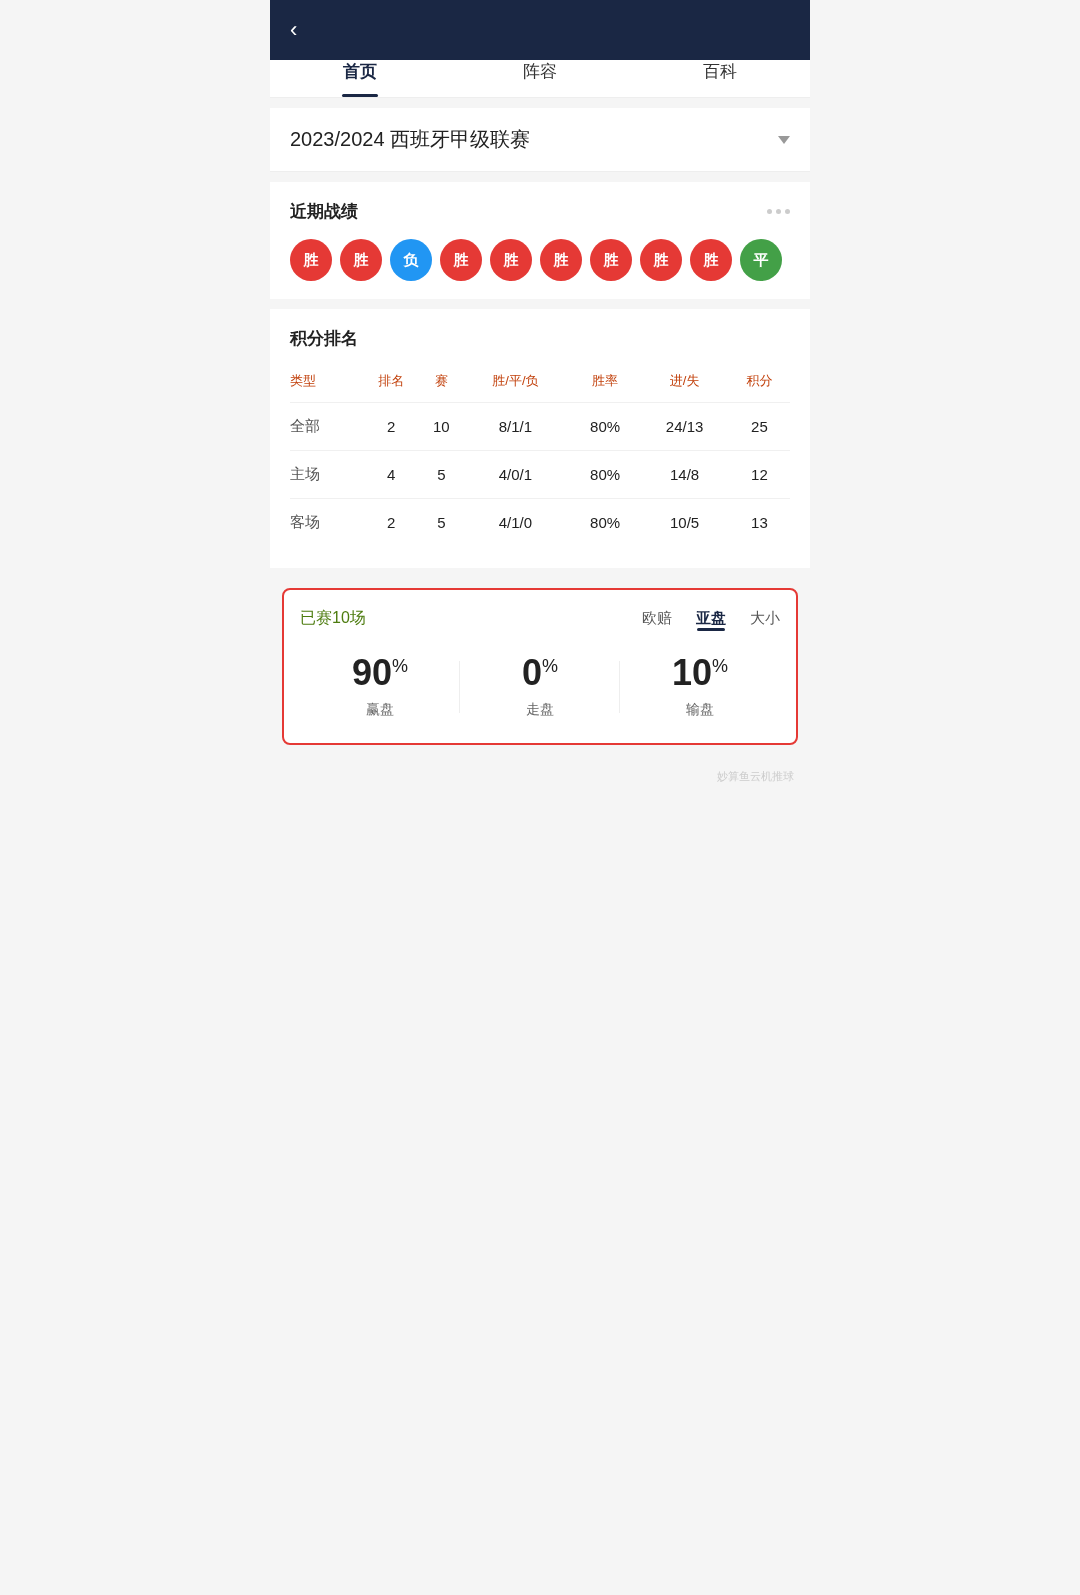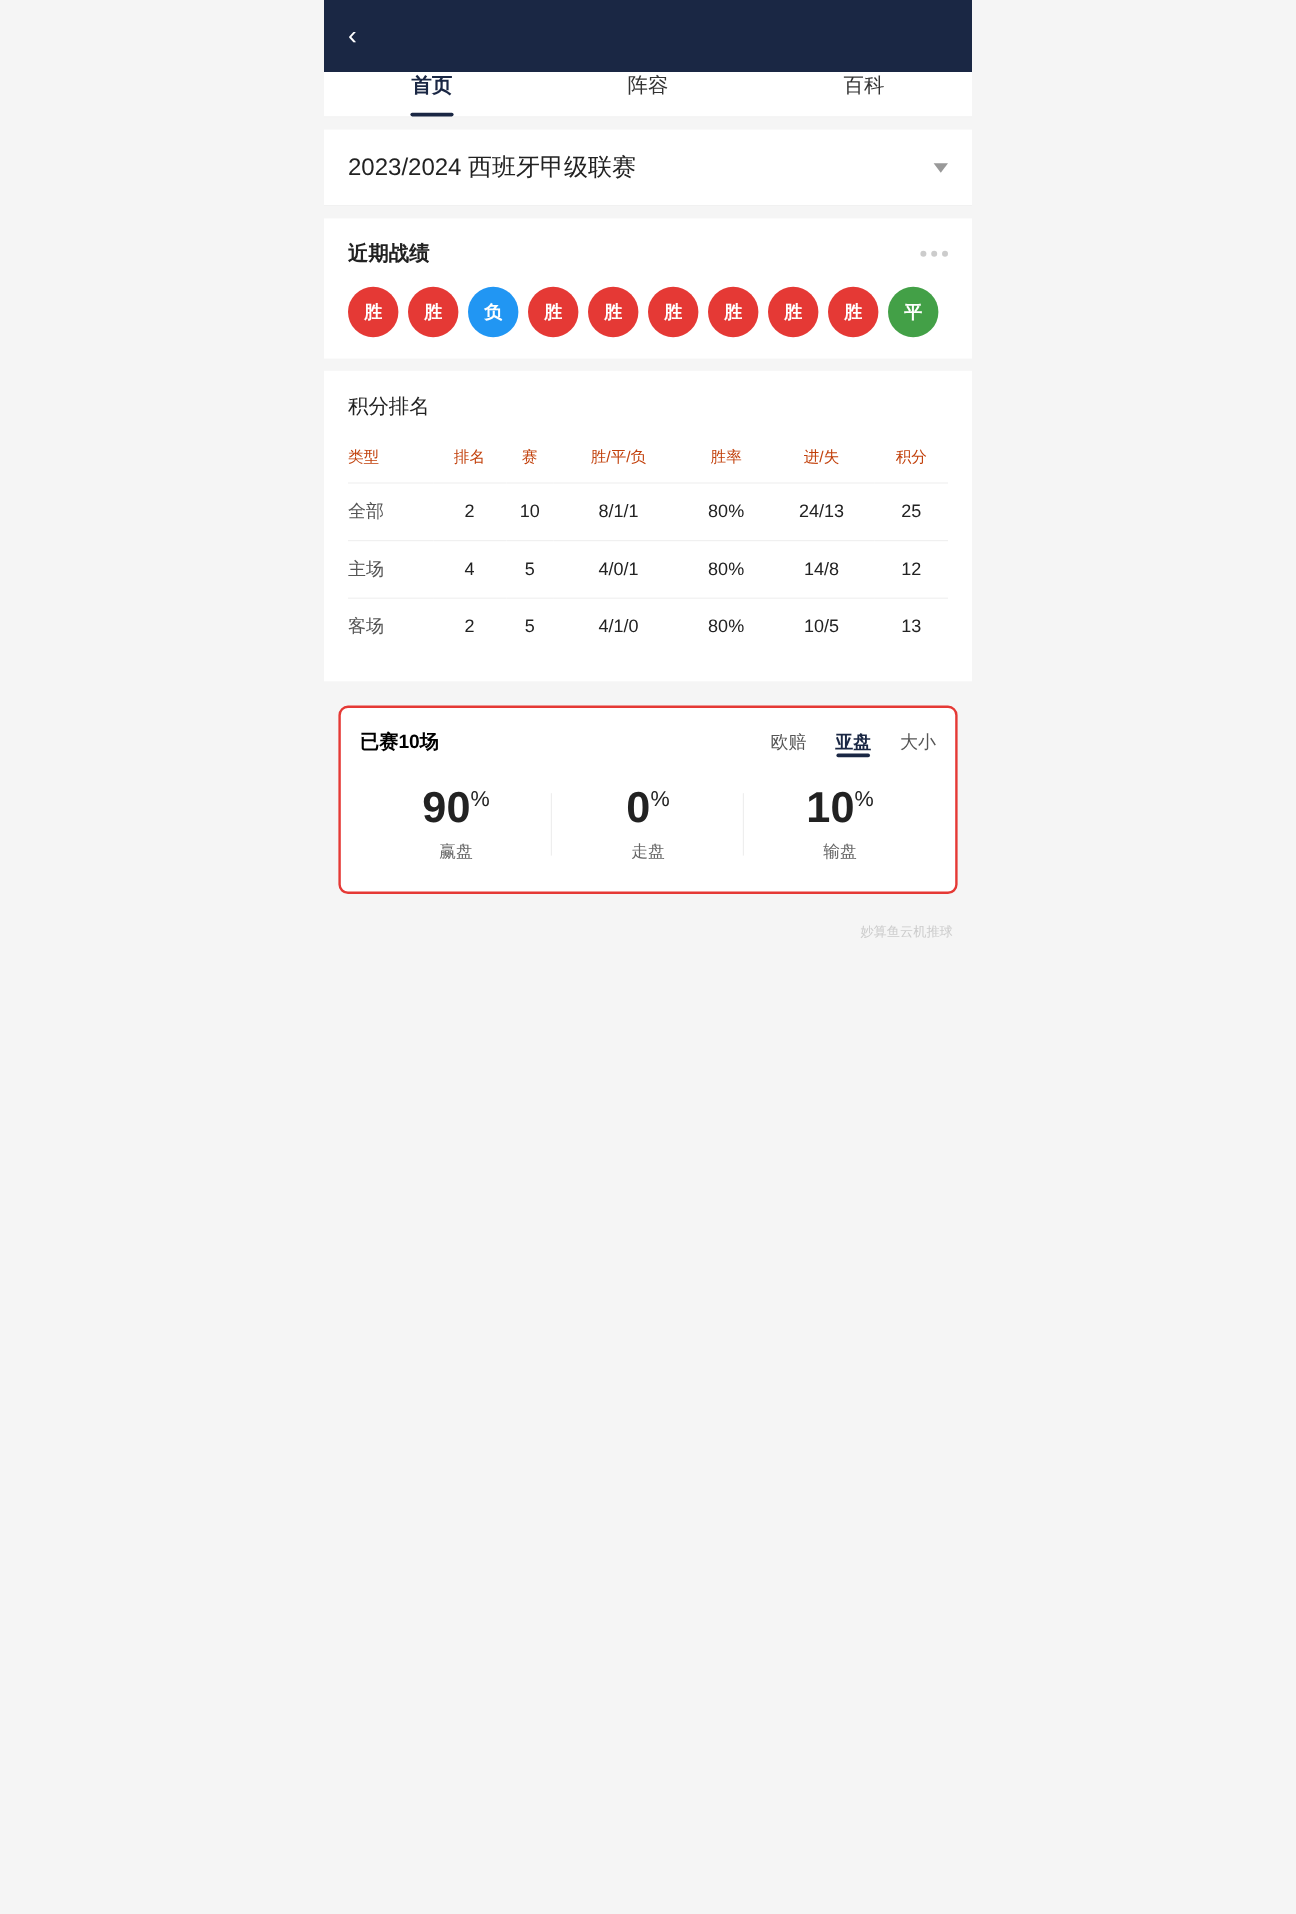--- a/index.html
+++ b/index.html
@@ -144,21 +144,21 @@
     .badge-lose { background: #2196F3; }
     .badge-draw { background: #43a047; }
 
     
     .standings-section {
       background: white;
       padding: 18px 20px 22px;
     }
     .standings-title {
       font-size: 17px;
-      font-weight: 400;
+      font-weight: 700;
       color: #222;
       margin-bottom: 16px;
     }
     .standings-table {
       width: 100%;
       border-collapse: collapse;
     }
     .standings-table th {
       color: #c2410c;
       font-size: 13px;
@@ -189,22 +189,22 @@
       padding: 18px 16px 24px;
     }
     .analysis-header {
       display: flex;
       align-items: baseline;
       justify-content: space-between;
       margin-bottom: 8px;
     }
     .analysis-left-title {
       font-size: 16px;
-      font-weight: 700;
-      color: #000000;
+      font-weight: 400;
+      color: #4d7c0f;
     }
     .analysis-header-right {
       display: flex;
       gap: 24px;
     }
     .analysis-header-label {
       font-size: 15px;
       color: #555;
     }
     .active-underline {

